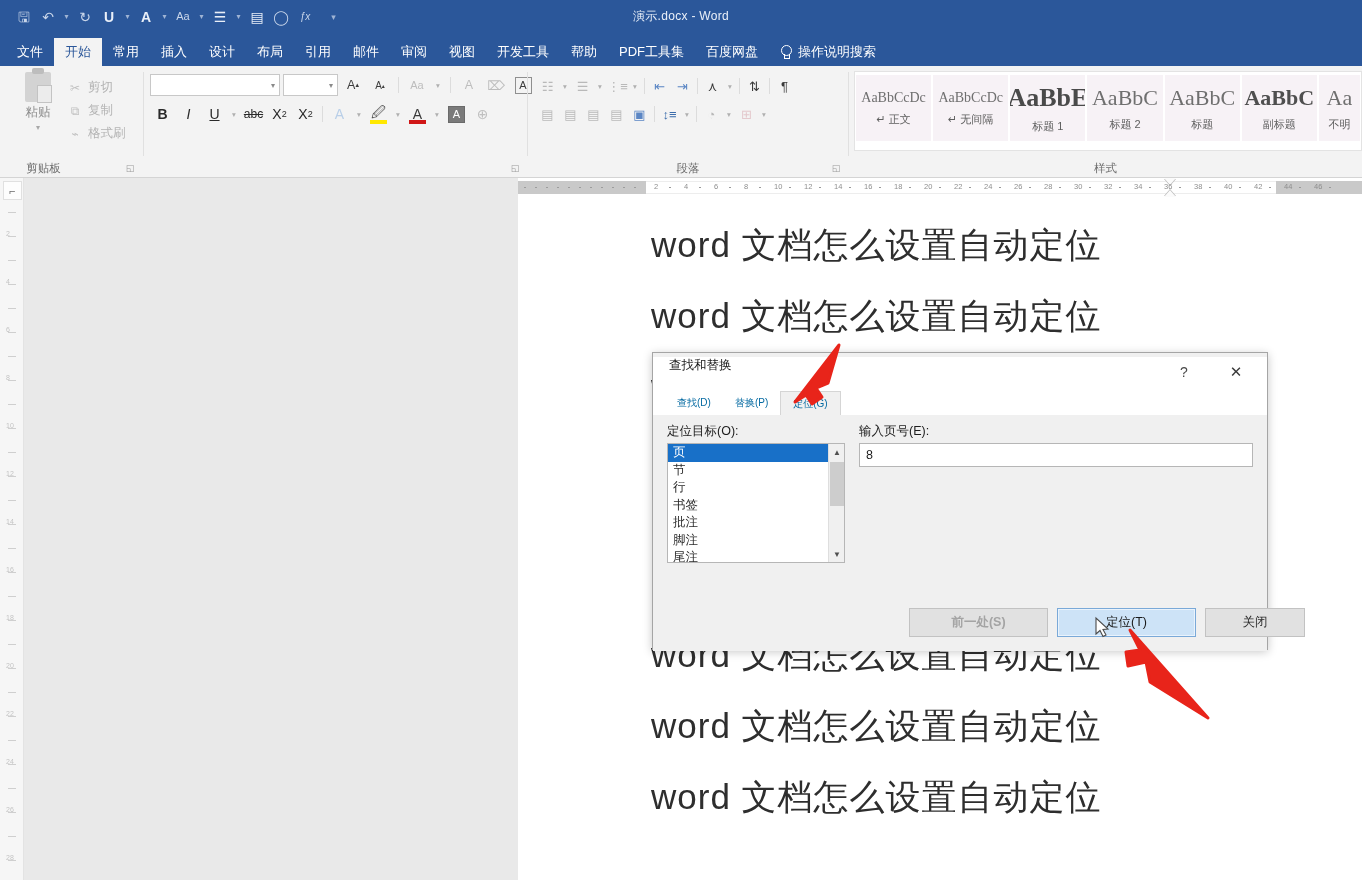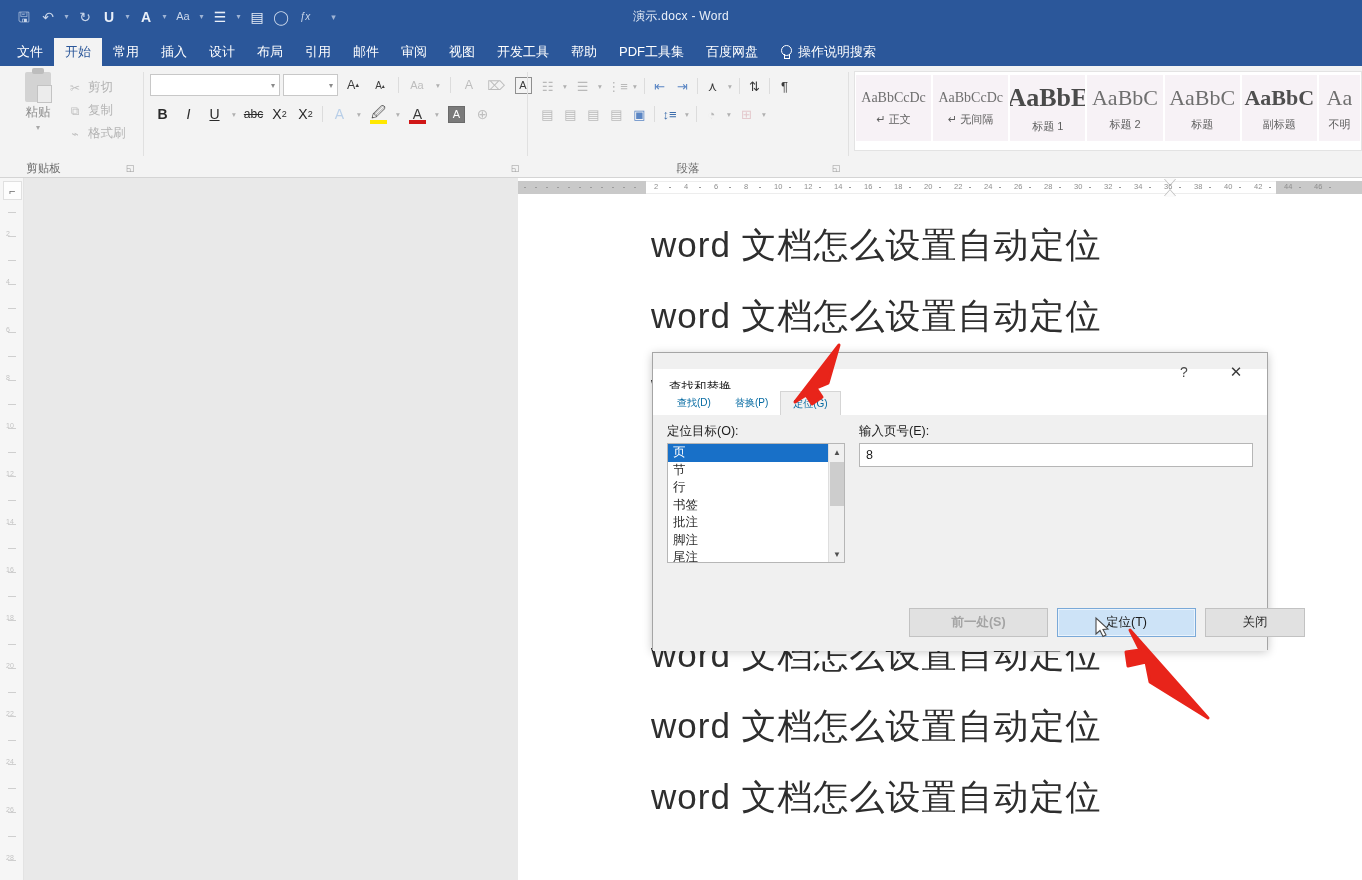--- a/index.html
+++ b/index.html
@@ -188,22 +188,22 @@
     font-size:35px; color:#2e2e2e; white-space:nowrap; letter-spacing:1px;
   }
 
   
   .dialog {
     position:absolute; left:652px; top:352px; width:616px; height:298px;
     background:#f0f0f0; border:1px solid #a5a5a5;
     box-shadow: 0 2px 9px rgba(0,0,0,.22);
   }
   .dlg-title {
-    position:absolute; left:0; top:16px; width:100%; height:36px; background:#ffffff;
-    display:flex; align-items:center;
+    position:absolute; left:0; top:4px; width:100%; height:36px; background:#ffffff;
+    display:flex; align-items:flex-start;
   }
   .dlg-title-text { margin-left:16px; font-size:12.5px; color:#1a1a1a; }
   .dlg-help {
     position:absolute; right:70px; top:8px; width:26px; height:22px;
     display:flex; align-items:center; justify-content:center; font-size:14px; color:#4a4a4a;
   }
   .dlg-close {
     position:absolute; right:18px; top:8px; width:26px; height:22px;
     display:flex; align-items:center; justify-content:center; font-size:15px; color:#3a3a3a;
   }
@@ -461,20 +461,21 @@
         </div>
         <div class="style-card">
           <span class="style-sample" style="font-size:22px;font-weight:bold;color:#4f4f4f">AaBbC</span>
           <span class="style-name">副标题</span>
         </div>
         <div class="style-card" style="width:46px">
           <span class="style-sample" style="font-size:22px">Aa</span>
           <span class="style-name">不明</span>
         </div>
       </div>
+      <div class="group-label">样式</div>
     </div>
   </div>
 
   <div class="workarea">
 
     <div class="vruler">
       <div class="tabsel">⌐</div>
     <div class="vtick" style="top: 34px;"></div>
         <div class="vtick" style="top: 58px;"></div>
         <div class="vnum" style="top: 52px;">2</div>

